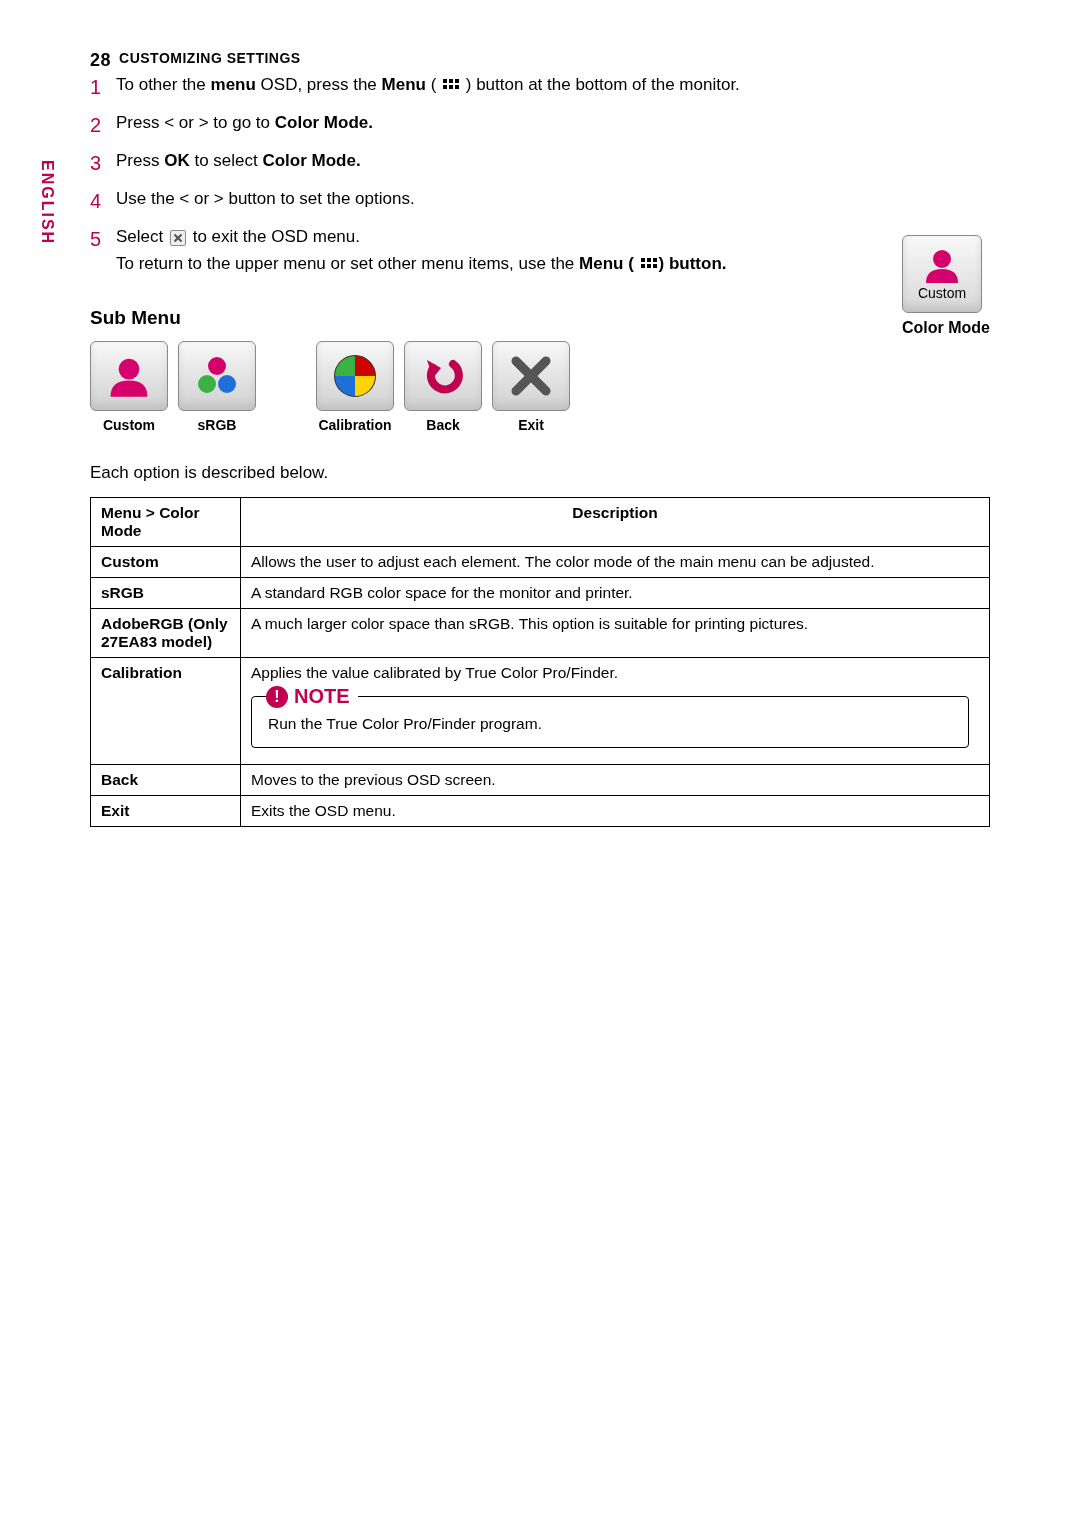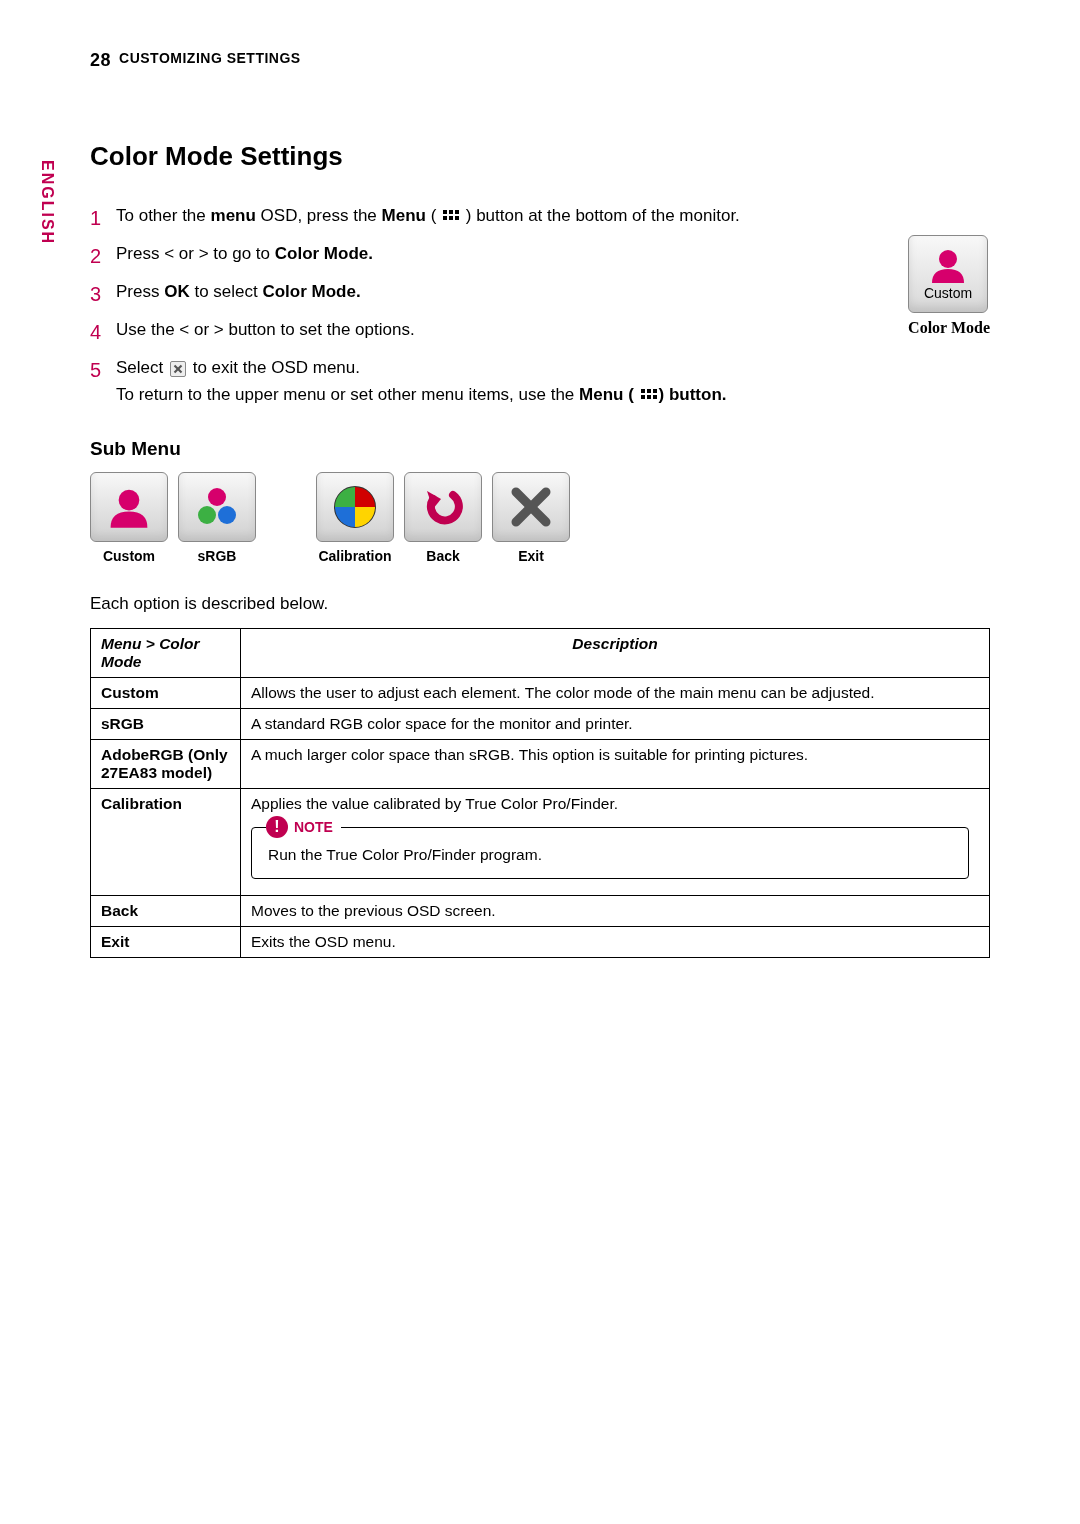--- a/index.html
+++ b/index.html
@@ -85,21 +85,20 @@
   }
   .color-mode-card .icon-box .lbl {
     font-size: 14px;
     margin-top: 2px;
     color: #000;
   }
   .color-mode-card .caption {
     font-weight: bold;
     font-size: 16px;
     margin-top: 6px;
-    font-family: Liberation Serif, serif;
   }
   h3.sub { font-size: 19px; font-weight: bold; margin: 18px 0 12px 0; }
   .icon-row {
     display: flex;
     gap: 10px;
     align-items: flex-start;
   }
   .icon-row .col { text-align: center; }
   .icon-row .gap { width: 40px; }
   .sq {
@@ -120,21 +119,21 @@
     border-collapse: collapse;
     width: 100%;
     font-size: 15.5px;
   }
   table.opts th, table.opts td {
     border: 1px solid #000;
     padding: 6px 10px;
     text-align: left;
     vertical-align: top;
   }
-  table.opts th { font-weight: bold; font-style: italic; }
+  table.opts th { font-weight: bold; }
   table.opts .name-col { width: 150px; font-weight: bold; }
   .note-box {
     border: 1px solid #000;
     border-radius: 4px;
     margin: 14px 10px 10px 0;
     padding: 12px 16px 14px 16px;
     position: relative;
   }
   .note-head {
     position: absolute;
@@ -145,35 +144,34 @@
     display: flex;
     align-items: center;
     gap: 6px;
   }
   .note-head .circ {
     width: 22px; height: 22px; border-radius: 50%;
     background: #c00050; color: #fff; font-weight: bold;
     display: flex; align-items: center; justify-content: center;
     font-size: 16px;
   }
-  .note-head .ttl { color: #c00050; font-weight: bold; font-size: 14px; }
+  .note-head .ttl { color: #c00050; font-weight: bold; font-size: 20px; }
   .note-body { font-size: 15.5px; margin-top: 6px; }
 </style>
 </head>
 <body>
 
 <div class="lang-tab">ENGLISH</div>
 
 <div class="page">
   <div class="header-line">
     <span class="page-num">28</span>
     <span class="section-name">CUSTOMIZING SETTINGS</span>
   </div>
 
-  <h2 class="title">Color Mode Settings</h2>
 
   <div class="color-mode-card">
     <div class="icon-box">
       <svg width="40" height="36" viewBox="0 0 40 36">
         <circle cx="20" cy="12" r="9" fill="#d6006c"></circle>
         <path d="M4 36 Q4 22 20 22 Q36 22 36 36 Z" fill="#d6006c"></path>
       </svg>
       <div class="lbl">Custom</div>
     </div>
     <div class="caption">Color Mode</div>

